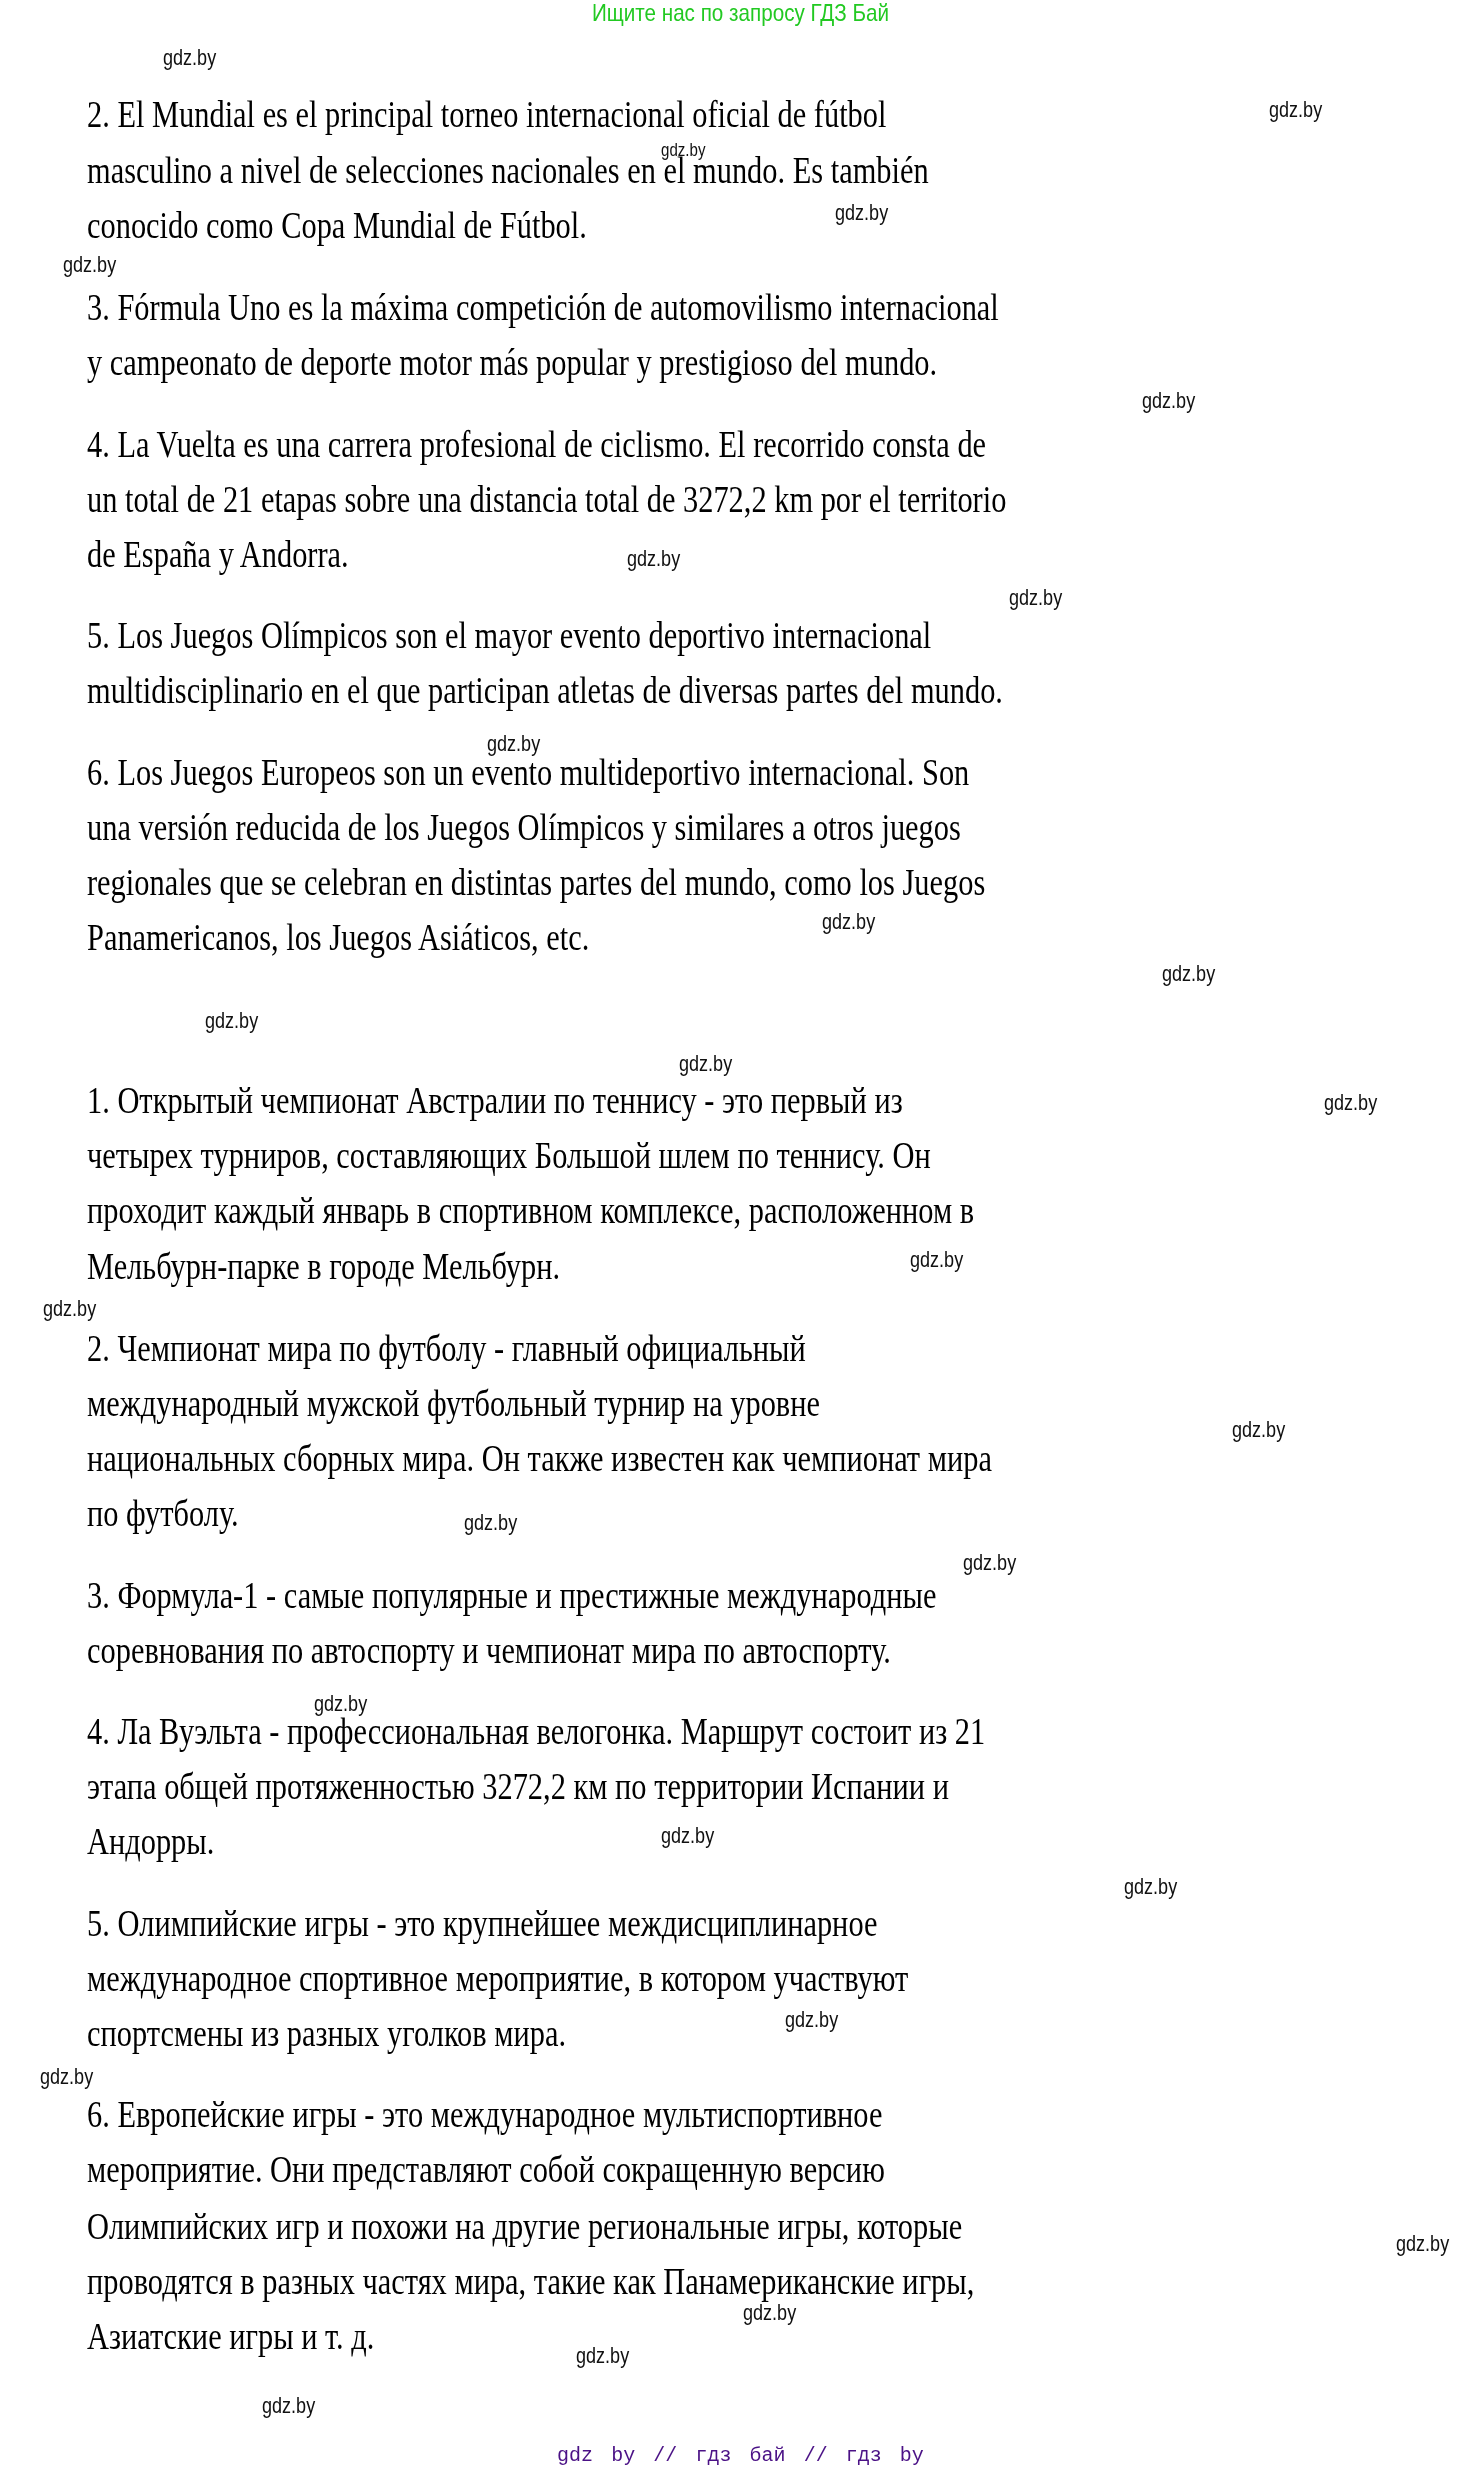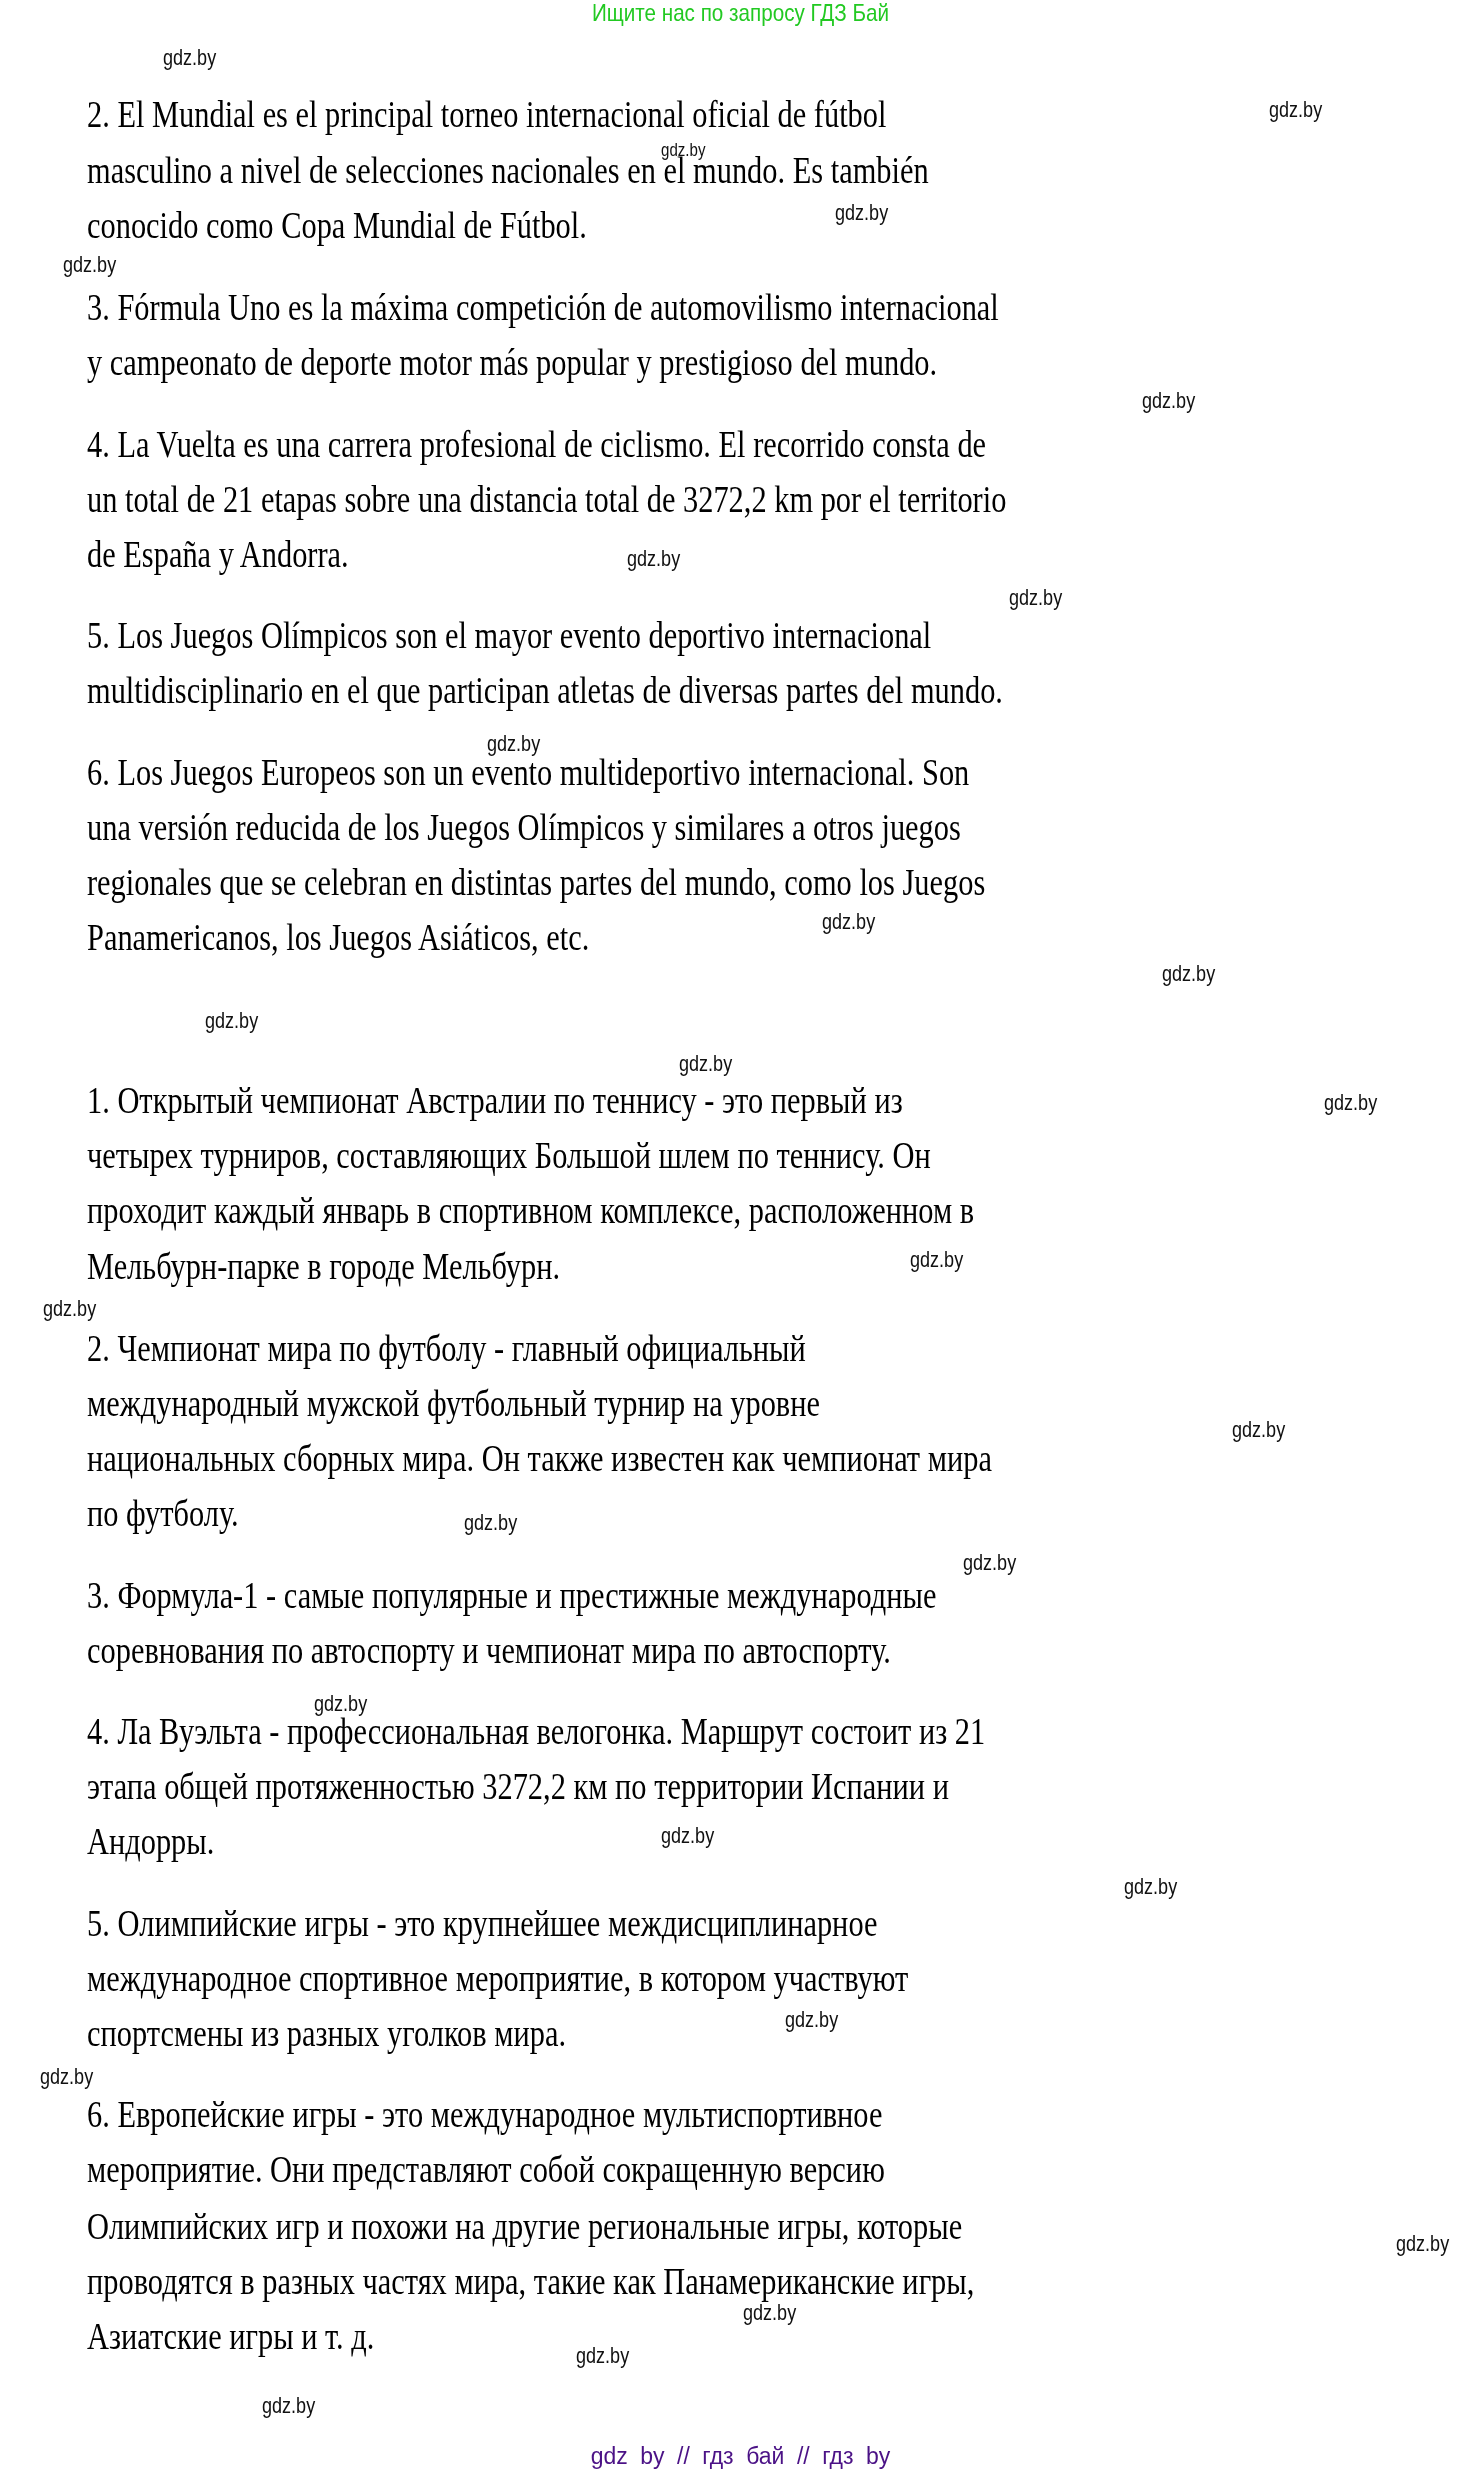--- a/index.html
+++ b/index.html
@@ -6,21 +6,21 @@
   body { width:1481px; height:2475px; position:relative; overflow:hidden; }
   .header { position:absolute; left:0; width:1481px; top:0; text-align:center;
     font-family:"Liberation Sans", sans-serif; font-size:24px; color:#22c922; line-height:26px;
     transform:scaleX(0.86); transform-origin:center top; }
   .line { position:absolute; left:87px; white-space:nowrap;
     font-family:"Liberation Serif", serif; font-size:38px; line-height:55px; color:#000;
     transform:scaleX(0.80); transform-origin:left center; }
   .wm { position:absolute; font-family:"Liberation Sans", sans-serif; font-size:22px; color:#111;
     line-height:24.5px; white-space:nowrap; transform:scaleX(0.82); transform-origin:left center; }
   .footer { position:absolute; left:0; width:1481px; top:2442px; text-align:center;
-    font-family:Liberation Sans, sans-serif; font-size:23px; color:#4b1286; line-height:28px; }
+    font-family:Liberation Mono, monospace; font-size:20px; color:#4b1286; line-height:28px; }
   .gap { word-spacing:6.1px; }
 </style>
 </head>
 <body>
 
 <div class="header">Ищите нас по запросу ГДЗ Бай</div>
 
 <div>
   <div>
     <div class="line" style="top:87px">2. El Mundial es el principal torneo internacional oficial de fútbol</div>

